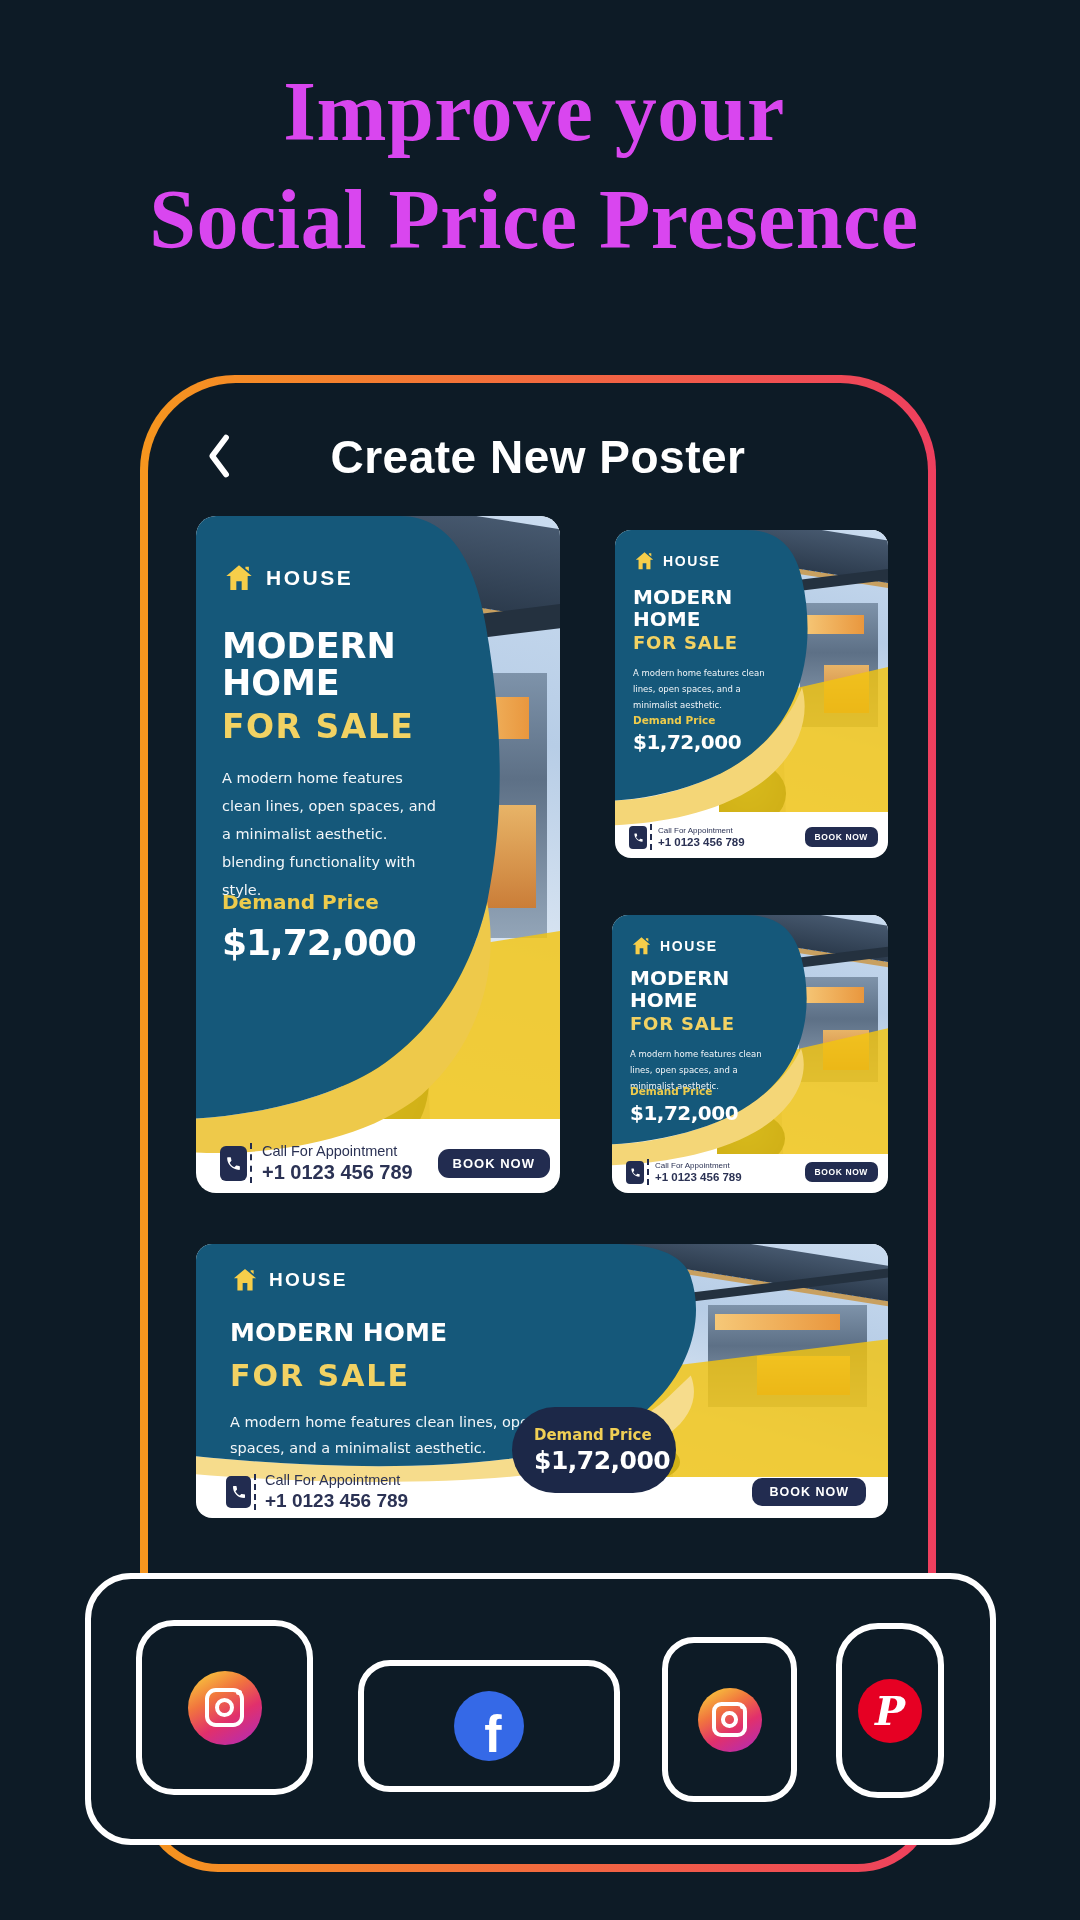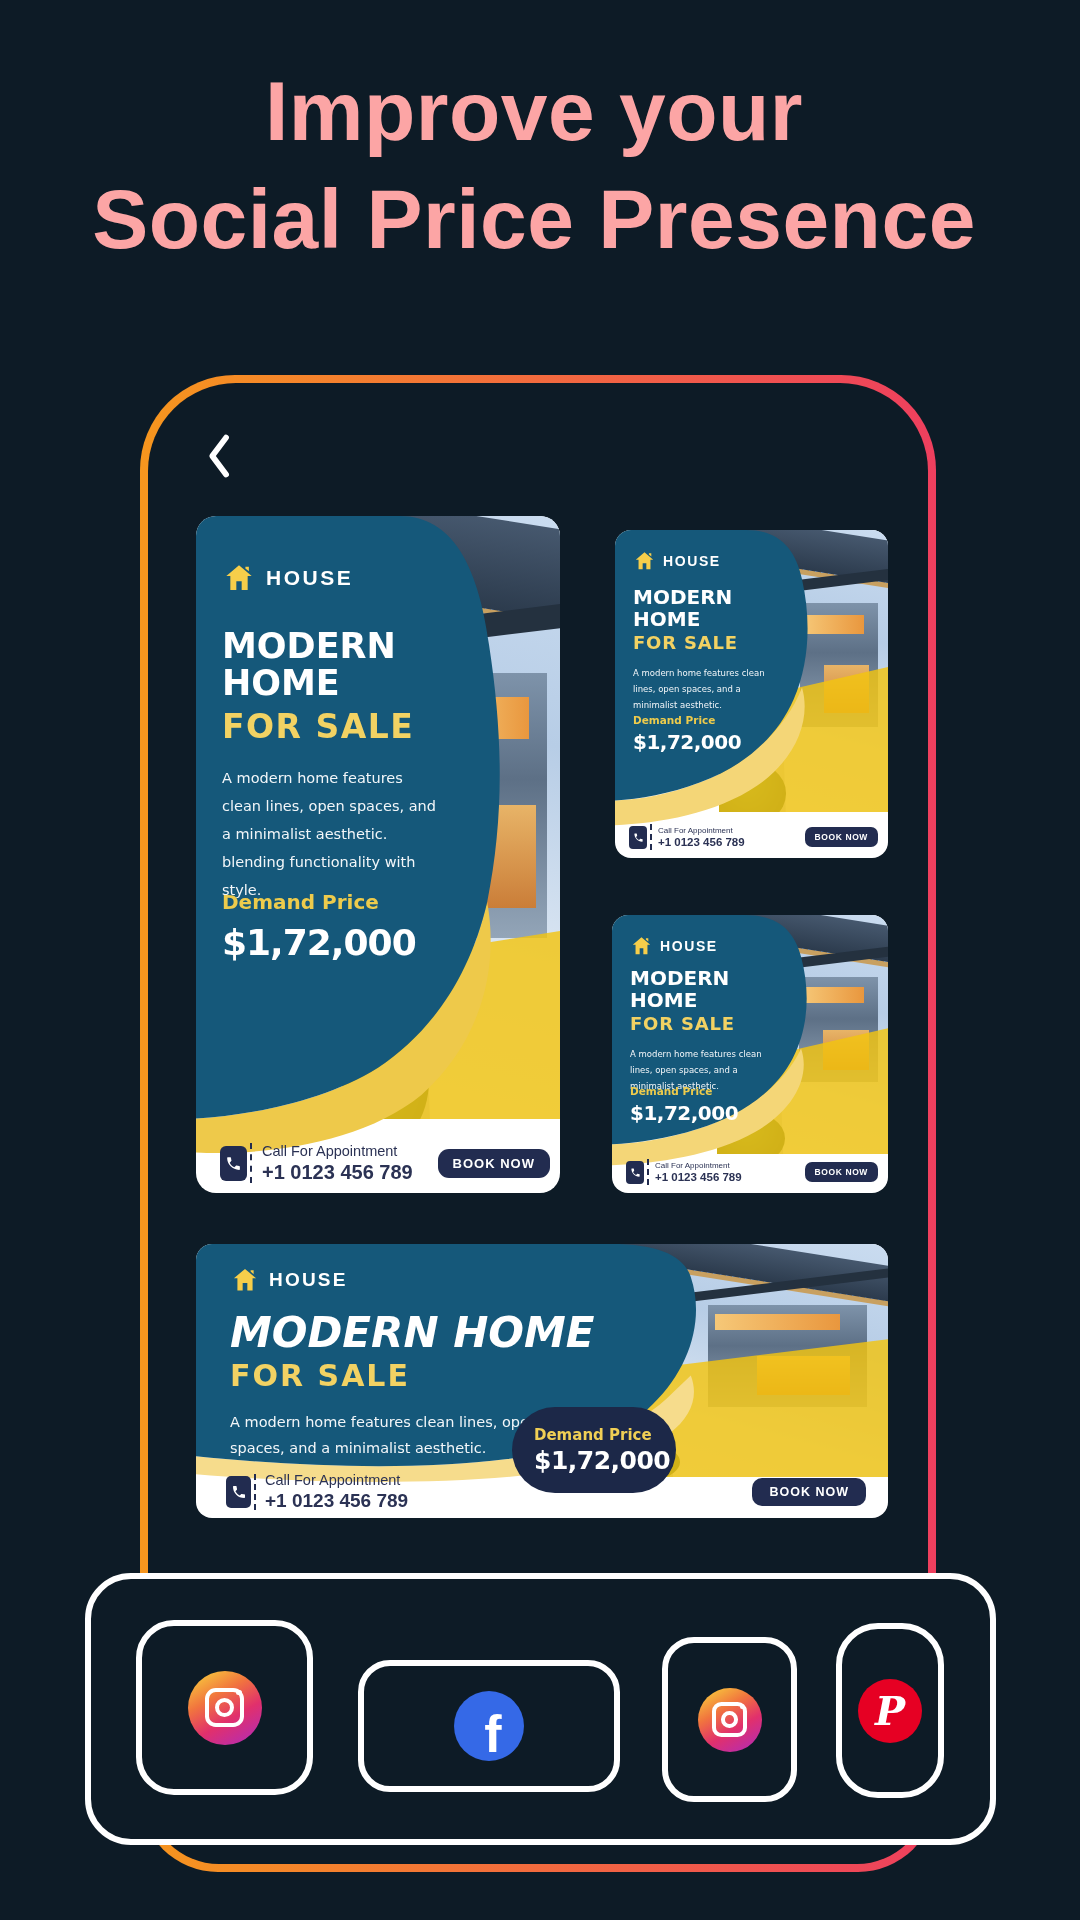--- a/index.html
+++ b/index.html
@@ -1,21 +1,21 @@
 <!DOCTYPE html>
 <html><head>
 <meta charset="utf-8">
 <style>
   html,body{margin:0;padding:0;background:#06121b;}
   .app{position:relative;width:1080px;height:1920px;background:#0d1b26;overflow:hidden;
        font-family:"Liberation Sans",sans-serif;}
 
   
-  .hero{position:absolute;top:58px;left:0;width:1068px;text-align:center;color:#fca5a5;
-        font-weight:700;font-size:84px;line-height:1.28;letter-spacing:.5px;white-space:nowrap;}
+  .hero{position:absolute;top:58px;left:0;width:1068px;text-align:center;color:#d946ef;
+        font-weight:700;font-size:84px;line-height:1.28;letter-spacing:.5px;white-space:nowrap;font-family:Liberation Serif, serif;}
 
   
   .frame{position:absolute;left:140px;top:375px;width:796px;height:1497px;
          background:linear-gradient(90deg,#f6961e,#ee3f5e);
          border-radius:95px 95px 78px 78px;}
   .frame-inner{position:absolute;inset:8px;background:#0d1b26;border-radius:88px 88px 71px 71px;}
 
   
   .back-btn{position:absolute;left:198px;top:430px;width:40px;height:52px;display:flex;
             align-items:center;justify-content:center;}
@@ -75,21 +75,21 @@
   .p1 .t-col{left:26px;top:112px;width:230px;}
   .p1 .head{font-size:35px;line-height:37px;}
   .p1 .sub{font-size:33px;letter-spacing:1.5px;margin-top:5px;}
   .p1 .desc{font-size:14.5px;line-height:28px;width:214px;margin-top:18px;}
   .p2 .t-col{left:18px;top:56px;width:160px;}
   .p3 .t-col{left:18px;top:52px;width:160px;}
   .p2 .head,.p3 .head{font-size:20px;line-height:22px;}
   .p2 .sub,.p3 .sub{font-size:18px;letter-spacing:.8px;margin-top:2px;}
   .p2 .desc,.p3 .desc{font-size:8.5px;line-height:16px;width:140px;margin-top:12px;}
   .p4 .t-col{left:34px;top:70px;width:440px;}
-  .p4 .head{font-size:42px;line-height:38px;font-style:italic;}
+  .p4 .head{font-size:25px;line-height:38px;}
   .p4 .sub{font-size:30px;letter-spacing:2px;margin-top:6px;}
   .p4 .desc{font-size:14.5px;line-height:26px;width:340px;margin-top:16px;}
 
   .price{position:absolute;z-index:4;font-family:"DejaVu Sans",sans-serif;}
   .price .pl{display:block;color:#edcb4c;font-weight:700;}
   .price .pv{display:block;color:#fff;font-weight:700;}
   .p1 .price{left:26px;top:374px;}
   .p1 .pl{font-size:20px;} .p1 .pv{font-size:36px;letter-spacing:-1px;margin-top:8px;}
   .p2 .price{left:18px;top:184px;}
   .p3 .price{left:18px;top:170px;}
@@ -157,20 +157,21 @@
 
   <div class="frame">
     <div class="frame-inner"></div>
   </div>
 
   <div class="back-btn">
     <svg width="28" height="46" viewBox="0 0 24 40">
       <path d="M19 4 L7 20 L19 36" fill="none" stroke="#ffffff" stroke-width="5" stroke-linecap="round" stroke-linejoin="round"></path>
     </svg>
   </div>
+  <div class="screen-title">Create New Poster</div>
 
   <div class="poster p1">
     <div class="photo">
       <div class="ph-roof"></div>
       <div class="ph-roof2"></div>
       <div class="ph-wall"></div>
       <div class="ph-glass"></div>
       <div class="ph-warm1"></div>
       <div class="ph-warm2"></div>
       <div class="ph-bush"></div>

